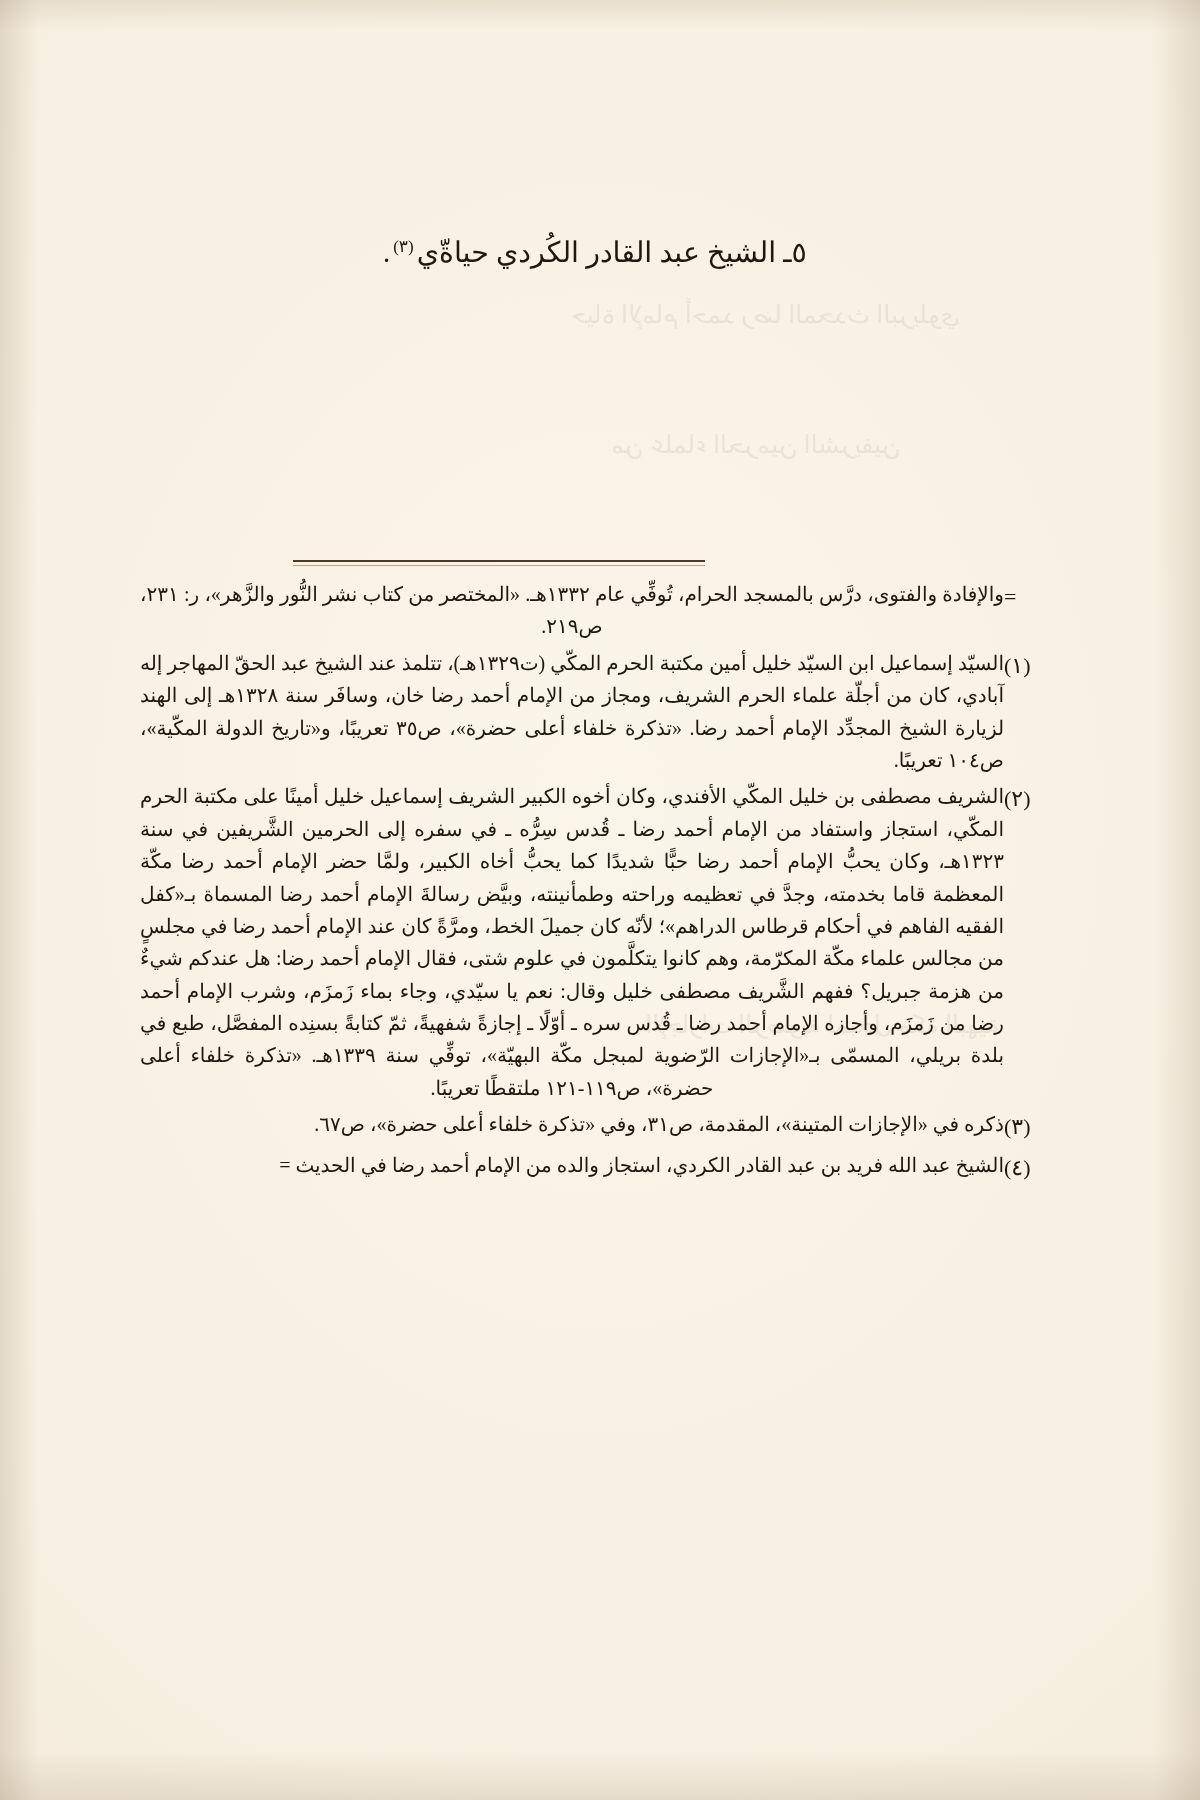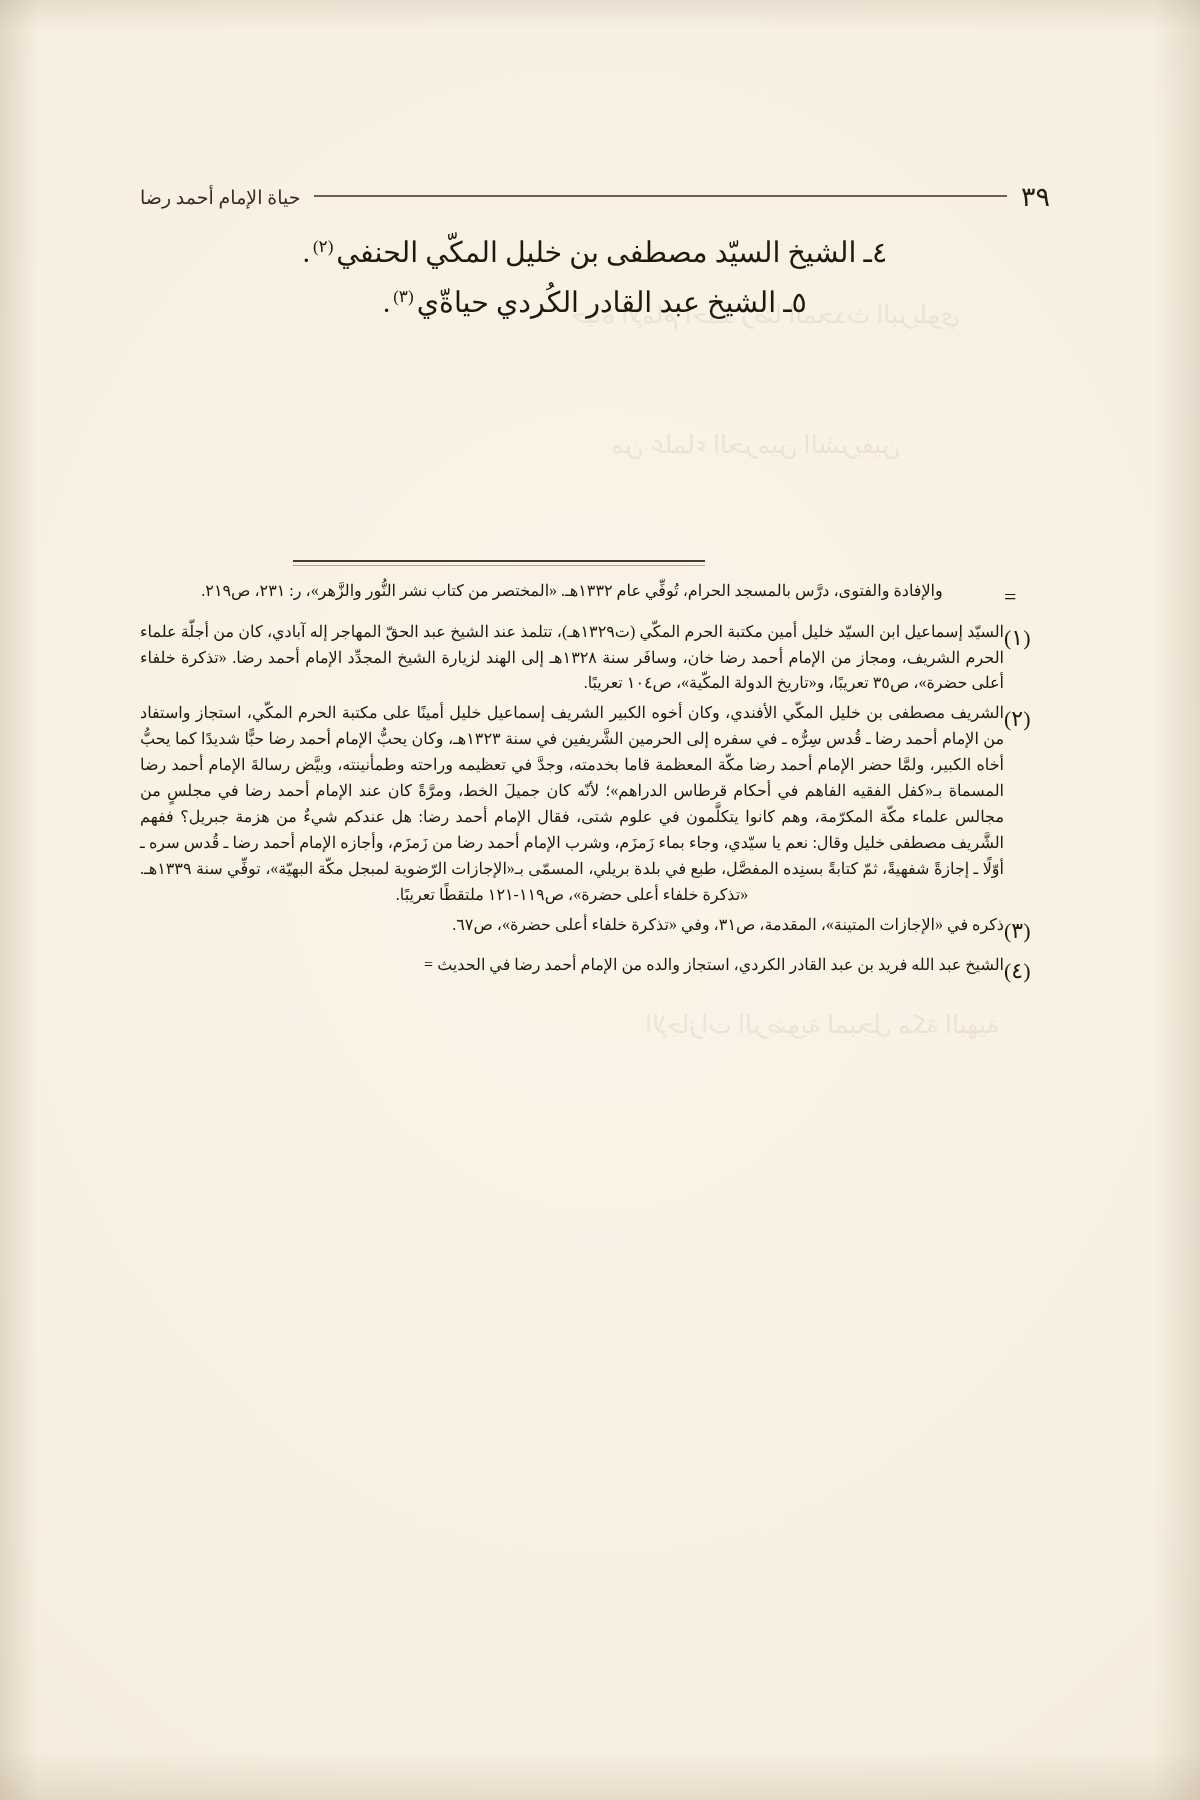--- a/index.html
+++ b/index.html
@@ -170,21 +170,21 @@
     width: 46px;
     font-size: 22px;
     line-height: 1.62;
     text-align: left;
     color: #20170f;
     white-space: nowrap;
     padding-top: 1px;
   }
   .fn-text {
     flex: 1 1 auto;
-    font-size: 16px;
+    font-size: 20px;
     line-height: 1.62;
     text-align: justify;
     text-align-last: right;
     color: #20170f;
   }
   .fn-text.tailcenter {
     text-align-last: center;
   }
 </style>
 </head>
@@ -195,30 +195,22 @@
   <div class="scan-edge-right"></div>
   <div class="scan-edge-top"></div>
   <div class="scan-edge-bottom"></div>
 
   <div class="bleed" style="top:300px; right:240px;">حياة الإمام أحمد رضا المحدث البريلوي</div>
   <div class="bleed" style="top:430px; right:300px;">من علماء الحرمين الشريفين</div>
   <div class="bleed" style="top:1010px; right:200px;">الإجازات الرضوية لمبجل مكة البهية</div>
 
   <div class="content">
 
-    <div class="runhead">
-      <span class="runhead-title">حياة الإمام أحمد رضا</span>
-      <span class="runhead-rule"></span>
-      <span class="runhead-folio">٣٩</span>
-    </div>
 
     <div class="body">
-      <p class="body-item centeritem">
-        <span>٤ـ الشيخ السيّد مصطفى بن خليل المكّي الحنفي</span><sup class="fn">(٢)</sup><span>.</span>
-      </p>
       <p class="body-item centeritem">
         <span>٥ـ الشيخ عبد القادر الكُردي حياةّي</span><sup class="fn">(٣)</sup><span>.</span>
       </p>
     </div>
 
     <div class="fn-rule-wrap">
       <div class="fn-rule"></div>
     </div>
 
     <div class="footnotes">

